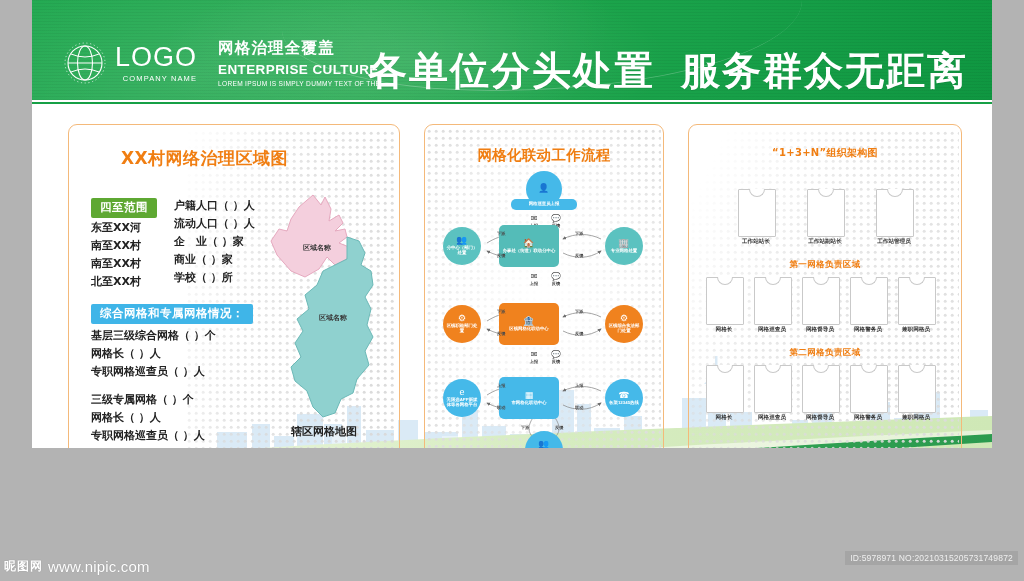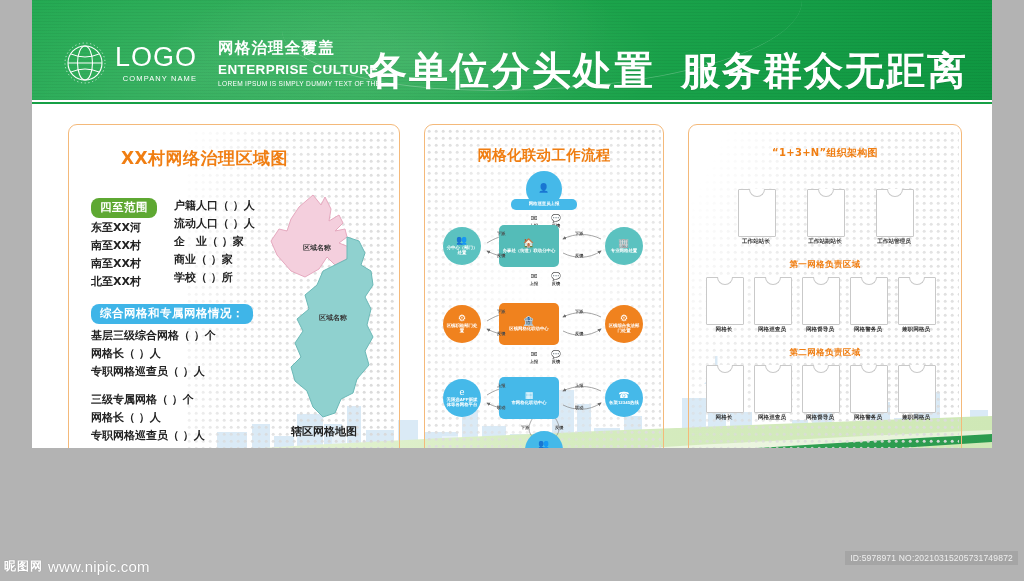--- a/index.html
+++ b/index.html
@@ -96,21 +96,21 @@
   #t-left{font-size:17px;position:absolute;left:8px;top:22px;width:255px;letter-spacing:.5px;}
   #t-mid{font-size:14.5px;position:absolute;left:0;top:21px;width:238px;letter-spacing:.3px;}
   #t-right{font-size:10px;position:absolute;left:0;top:21px;width:272px;letter-spacing:.3px;}
 
   
   .dots{position:absolute;pointer-events:none;}
 
   
   .tag{
     display:inline-block;color:#fff;font-weight:bold;font-size:11.5px;
-    padding:2px 9px 3px 9px;border-radius:8px;letter-spacing:.5px;
+    padding:2px 9px 3px 9px;border-radius:2px;letter-spacing:.5px;
     font-family:"DejaVu Sans","Liberation Sans",sans-serif;
   }
   .tag.green{background:#5ea832;}
   .tag.blue{background:#3fb5e8;}
 
   .lst{font-size:11px;color:#222;line-height:18px;font-weight:bold;
        font-family:"DejaVu Sans","Liberation Sans",sans-serif;}
   #four-range{position:absolute;left:22px;top:72px;}
   #four-list{position:absolute;left:22px;top:94px;}
   #stat-list{position:absolute;left:105px;top:72px;}

